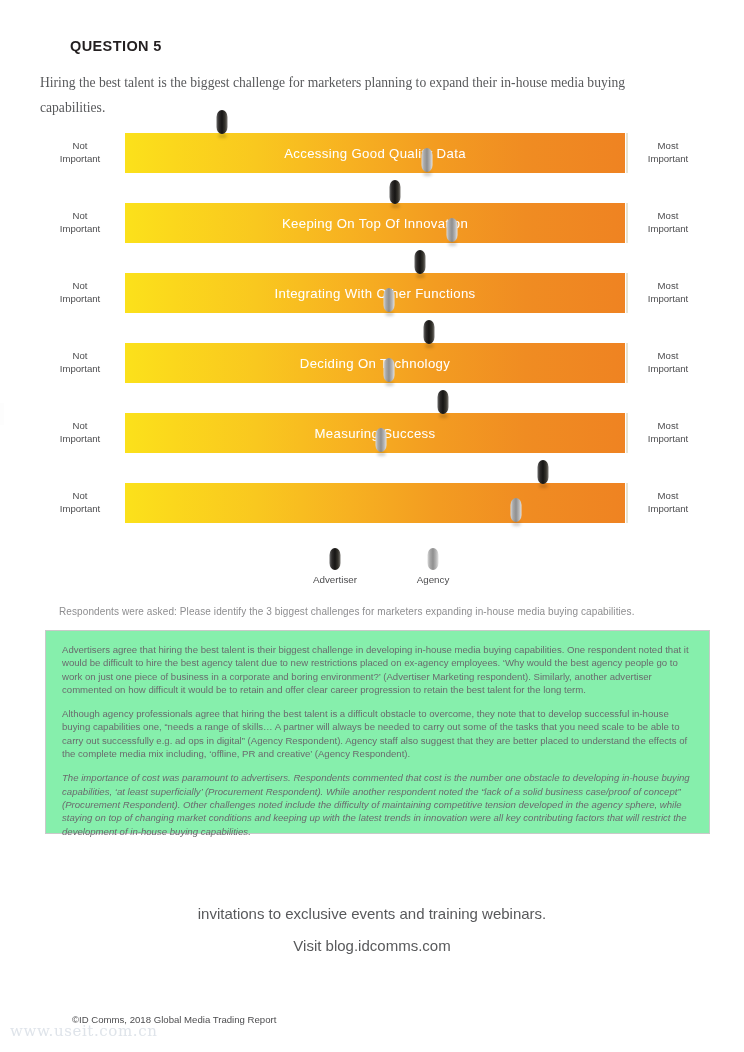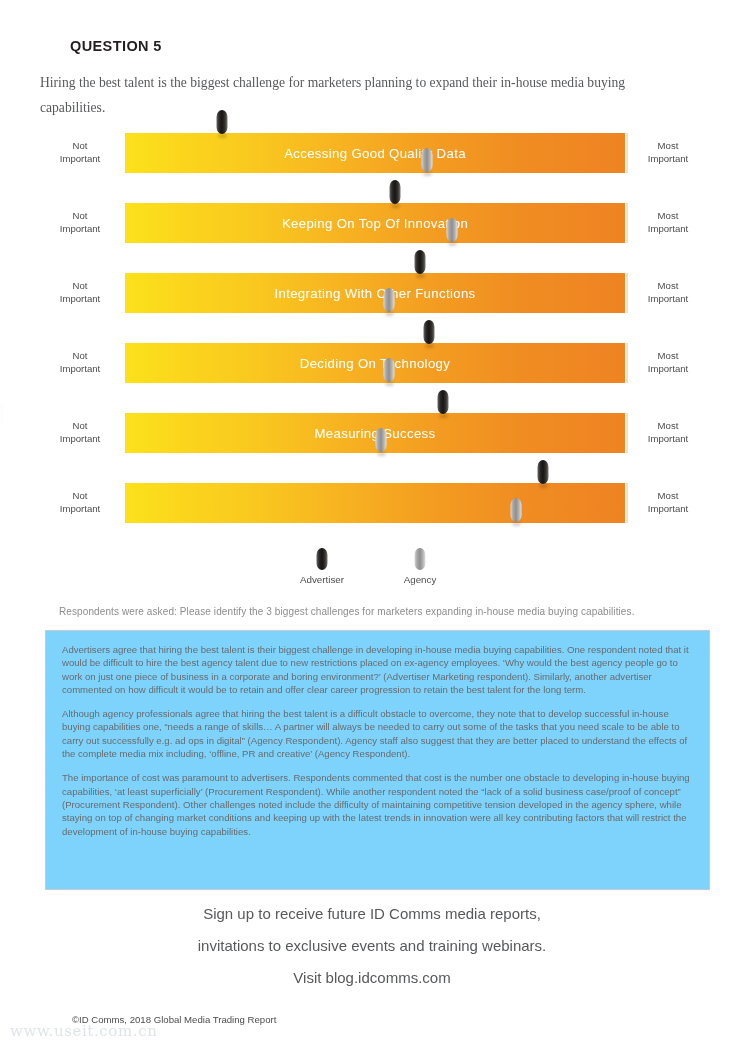--- a/index.html
+++ b/index.html
@@ -61,47 +61,47 @@
   .m-adv{
     background:linear-gradient(to right,#6b6b6b 0%,#2e2c2b 22%,#161514 50%,#37352f 78%,#7a7773 100%);
     top:-10px;
   }
   .m-agy{
     background:linear-gradient(to right,#d8d8d8 0%,#a9a9a9 22%,#8f8f8f 50%,#b6b6b6 78%,#e2e2e2 100%);
     top:28px;
   }
 
   
-  #legend{position:absolute;left:0;top:548px;width:712px;height:40px;}
+  #legend{position:absolute;left:13px;top:548px;width:712px;height:40px;}
   .legend-item{position:absolute;width:120px;text-align:center;}
   .legend-swatch{
     position:absolute;left:50%;top:0;width:11px;height:22px;
     border-radius:5.5px/7px;transform:translateX(-50%);
   }
   .legend-swatch.adv{background:linear-gradient(to right,#6b6b6b 0%,#2e2c2b 22%,#161514 50%,#37352f 78%,#7a7773 100%);}
   .legend-swatch.agy{background:linear-gradient(to right,#d8d8d8 0%,#a9a9a9 22%,#8f8f8f 50%,#b6b6b6 78%,#e2e2e2 100%);}
   .legend-text{position:absolute;left:0;top:26px;width:120px;text-align:center;font-size:9.8px;color:#4d4d4f;}
 
   
   #footnote{
     position:absolute;left:38px;top:606px;width:620px;
     font-size:10px;color:#8d8d8f;letter-spacing:.1px;padding-left:21px;
   }
 
   
   #commentary{
-    position:absolute;left:45px;top:630px;width:665px;height:260px;
-    border:1px solid #c9c9c9;box-sizing:border-box;background:#7dd3fc;
+    position:absolute;left:45px;top:630px;width:665px;height:204px;
+    border:1px solid #c9c9c9;box-sizing:border-box;background:#86efac;
   }
   #commentary .inner{padding:12px 16px 10px 16px;}
   .para{
     font-size:9.6px;line-height:13.3px;color:#6a6b6d;margin:0 0 11px 0;
     text-align:left;
   }
-  .para:last-child{margin-bottom:16px;}
+  .para:last-child{margin-bottom:16px;font-style:italic;}
 
   
   #footer{position:absolute;left:0;top:898px;width:744px;text-align:center;}
   .foot-line{font-size:15px;color:#58595b;line-height:32px;font-weight:400;}
   #copyright{
     position:absolute;left:72px;top:966px;
     font-size:9.6px;color:#4d4d4f;margin-top:48px;
   }
   #watermark{
     position:absolute;left:10px;top:1022px;
@@ -227,21 +227,20 @@
 
   <div id="commentary">
     <div class="inner">
         <p class="para">Advertisers agree that hiring the best talent is their biggest challenge in developing in-house media buying capabilities. One respondent noted that it would be difficult to hire the best agency talent due to new restrictions placed on ex-agency employees. ‘Why would the best agency people go to work on just one piece of business in a corporate and boring environment?’ (Advertiser Marketing respondent). Similarly, another advertiser commented on how difficult it would be to retain and offer clear career progression to retain the best talent for the long term.</p>
         <p class="para">Although agency professionals agree that hiring the best talent is a difficult obstacle to overcome, they note that to develop successful in-house buying capabilities one, “needs a range of skills… A partner will always be needed to carry out some of the tasks that you need scale to be able to carry out successfully e.g. ad ops in digital” (Agency Respondent). Agency staff also suggest that they are better placed to understand the effects of the complete media mix including, ‘offline, PR and creative’ (Agency Respondent).</p>
         <p class="para">The importance of cost was paramount to advertisers. Respondents commented that cost is the number one obstacle to developing in-house buying capabilities, ‘at least superficially’ (Procurement Respondent). While another respondent noted the “lack of a solid business case/proof of concept” (Procurement Respondent). Other challenges noted include the difficulty of maintaining competitive tension developed in the agency sphere, while staying on top of changing market conditions and keeping up with the latest trends in innovation were all key contributing factors that will restrict the development of in-house buying capabilities.</p>
       </div>
   </div>
 
   <div id="footer">
-    <div class="foot-line">Sign up to receive future ID Comms media reports,</div>
     <div class="foot-line">invitations to exclusive events and training webinars.</div>
     <div class="foot-line">Visit blog.idcomms.com</div>
   </div>
 
   <div id="copyright">©ID Comms, 2018 Global Media Trading Report</div>
   <div id="watermark">www.useit.com.cn</div>
 
 </div>
 
 </body></html>

